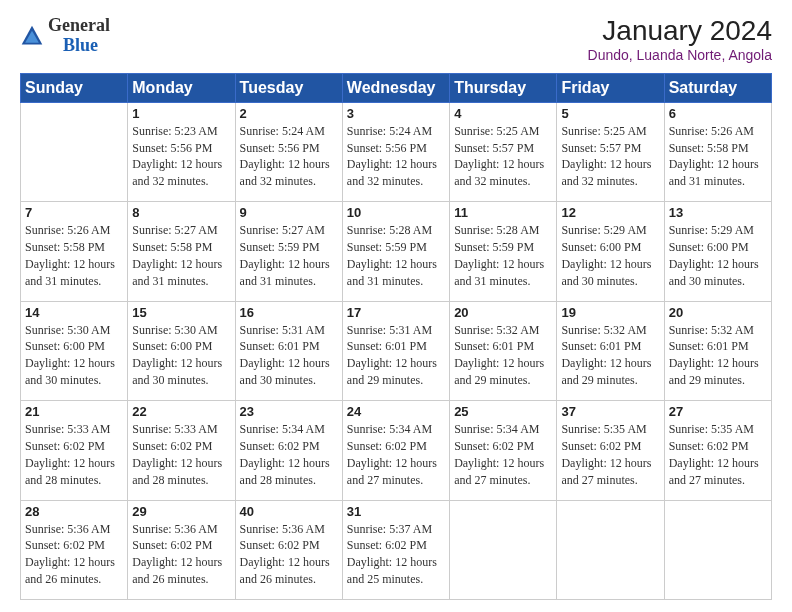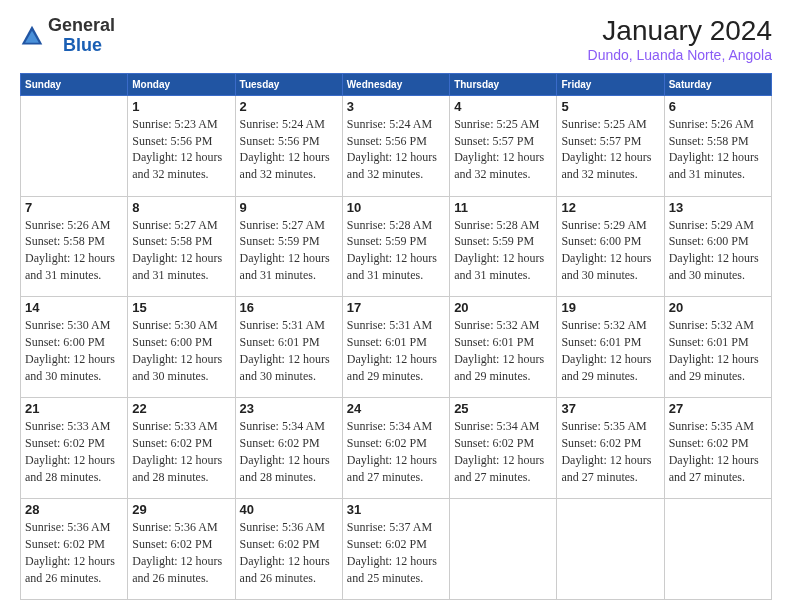--- a/index.html
+++ b/index.html
@@ -20,20 +20,21 @@
     .header {
       display: flex;
       justify-content: space-between;
       align-items: flex-start;
       margin-bottom: 10px;
     }
     .logo {
       display: flex;
       align-items: center;
       gap: 4px;
+      font-family: Liberation Serif, serif;
     }
     .logo-text {
       font-size: 18px;
       font-weight: bold;
       line-height: 1.1;
     }
     .logo-general { color: #333; }
     .logo-blue { color: #1a5fb4; margin-left: 15px; }
     .logo-icon {
       width: 24px;
@@ -43,33 +44,33 @@
       text-align: right;
     }
     .month-title {
       font-size: 28px;
       font-weight: normal;
       color: #222;
       line-height: 1.1;
     }
     .subtitle {
       font-size: 14px;
-      color: #8b5cf6;
+      color: #701a75;
     }
     .calendar {
       flex: 1;
       border: 1px solid #ccc;
       border-collapse: collapse;
       width: 100%;
       table-layout: fixed;
     }
     .calendar th {
       background: #2155a3;
       color: #fff;
-      font-size: 10px;
+      font-size: 16px;
       font-weight: bold;
       padding: 5px 4px;
       text-align: left;
       border: 1px solid #3a6bc9;
     }
     .calendar td {
       border: 1px solid #ccc;
       vertical-align: top;
       padding: 3px 4px;
       font-size: 10px;

